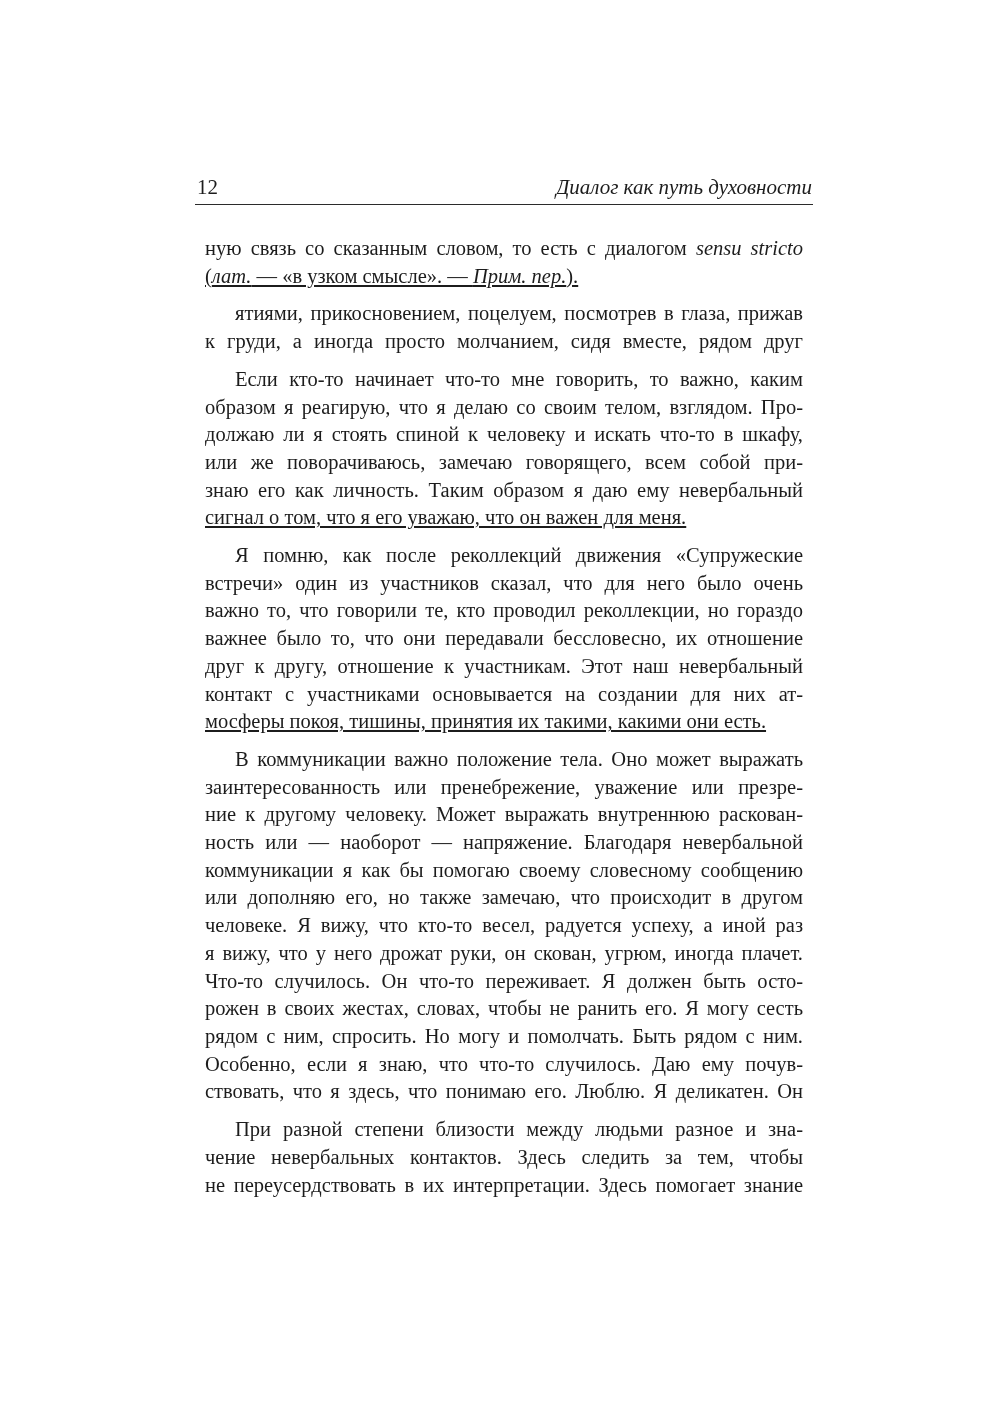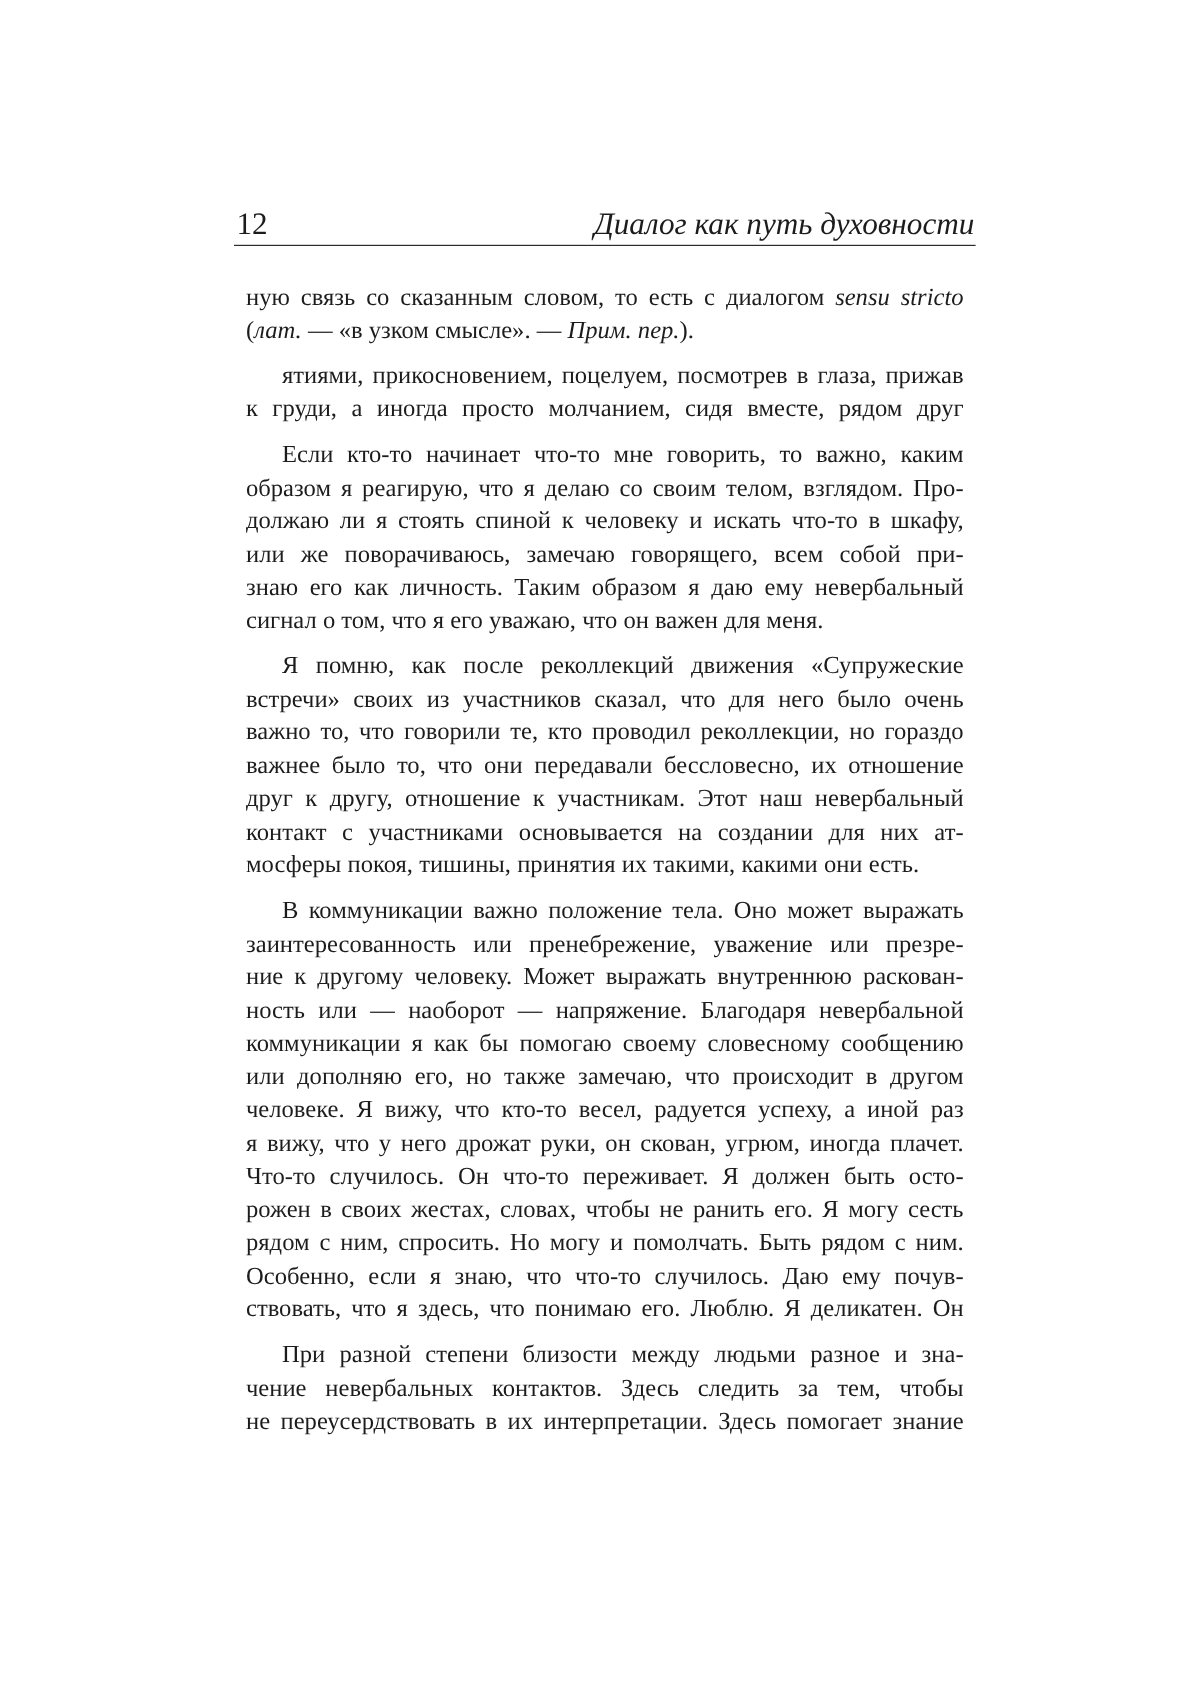--- a/index.html
+++ b/index.html
@@ -15,21 +15,21 @@
     font-family: "Liberation Serif", "DejaVu Serif", serif;
     color: #1c1c1c;
     overflow: hidden;
   }
   .page-header {
     position: absolute;
     left: 195px;
     top: 174px;
     width: 617px;
     height: 26px;
-    font-size: 26px;
+    font-size: 21px;
     line-height: 26px;
   }
   .page-number {
     position: absolute;
     left: 2px;
     top: 0;
     font-style: normal;
   }
   .running-title {
     position: absolute;
@@ -56,20 +56,21 @@
     line-height: 27.7px;
   }
   .para { margin: 10px; }
   .line {
     text-align: justify;
     text-align-last: justify;
     white-space: normal;
   }
   .line.last {
     text-align-last: left;
+    text-decoration: underline;
   }
   .para.indent .line:first-child {
     text-indent: 30px;
   }
   .line i { font-style: italic; }
 </style>
 </head>
 <body>
 
 <div class="book-page">
@@ -90,21 +91,21 @@
       <div class="para indent">
         <div class="line">Если кто-то начинает что-то мне говорить, то важно, каким</div>
         <div class="line">образом я реагирую, что я делаю со своим телом, взглядом. Про-</div>
         <div class="line">должаю ли я стоять спиной к человеку и искать что-то в шкафу,</div>
         <div class="line">или же поворачиваюсь, замечаю говорящего, всем собой при-</div>
         <div class="line">знаю его как личность. Таким образом я даю ему невербальный</div>
         <div class="line last">сигнал о том, что я его уважаю, что он важен для меня.</div>
       </div>
       <div class="para indent">
         <div class="line">Я помню, как после реколлекций движения «Супружеские</div>
-        <div class="line">встречи» своих из участников сказал, что для него было очень</div>
+        <div class="line">встречи» один из участников сказал, что для него было очень</div>
         <div class="line">важно то, что говорили те, кто проводил реколлекции, но гораздо</div>
         <div class="line">важнее было то, что они передавали бессловесно, их отношение</div>
         <div class="line">друг к другу, отношение к участникам. Этот наш невербальный</div>
         <div class="line">контакт с участниками основывается на создании для них ат-</div>
         <div class="line last">мосферы покоя, тишины, принятия их такими, какими они есть.</div>
       </div>
       <div class="para indent">
         <div class="line">В коммуникации важно положение тела. Оно может выражать</div>
         <div class="line">заинтересованность или пренебрежение, уважение или презре-</div>
         <div class="line">ние к другому человеку. Может выражать внутреннюю раскован-</div>

